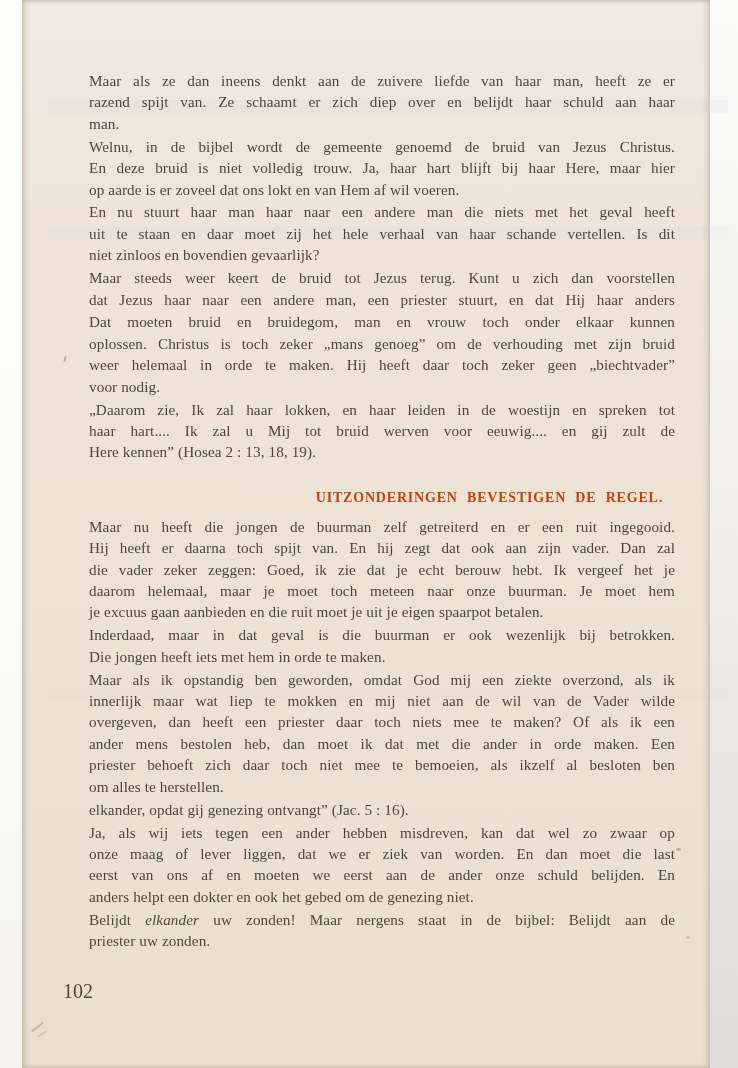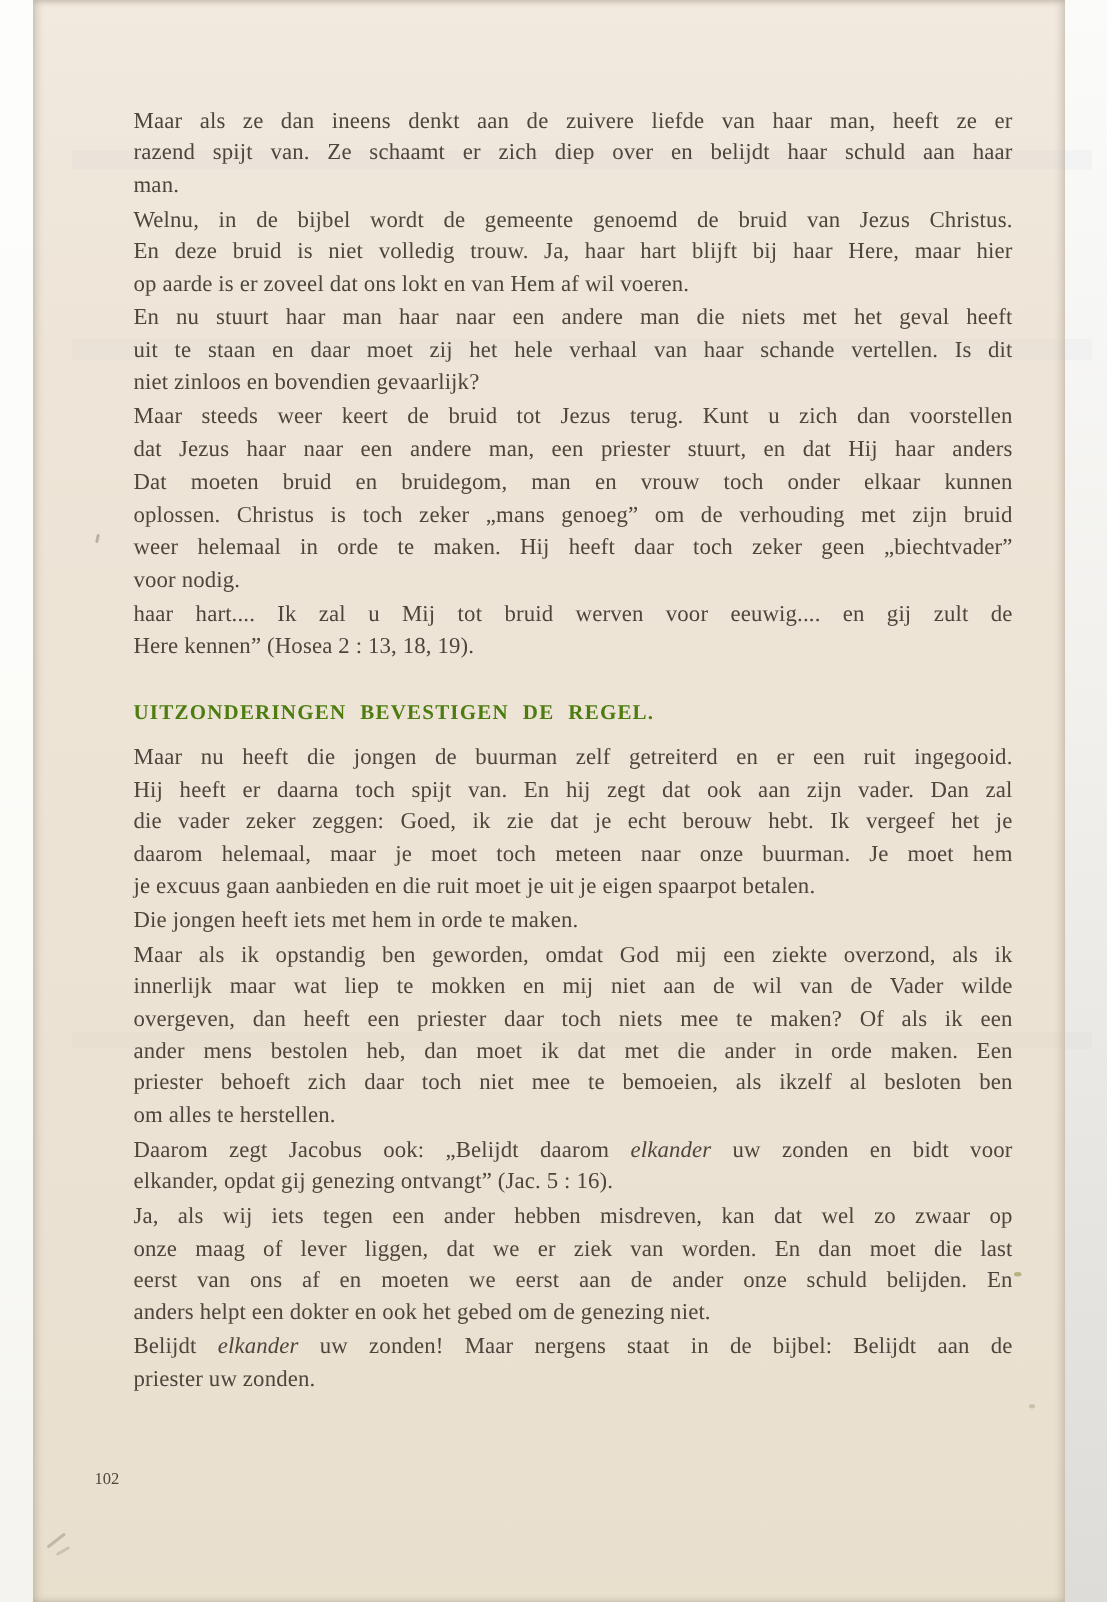--- a/index.html
+++ b/index.html
@@ -38,33 +38,34 @@
     font-size: 15.2px; line-height: 21.4px;
     color: #4d463c;
     letter-spacing: 0.1px;
   }
   .paragraph { margin: 0 0 1.5px 0; }
   .line { text-align: justify; text-align-last: justify; white-space: normal; }
   .line.last { text-align: center; text-align-last: left; }
   .line em { font-style: italic; }
 
   .heading-block {
+    text-align: right;
     padding-right: 12px;
     font-weight: bold;
     font-size: 14px;
     line-height: 20px;
     letter-spacing: 0.8px;
     word-spacing: 5px;
-    color: #4d7c0f;
+    color: #c2410c;
     margin: 25px 0 8px 0;
   }
 
   .page-number {
     position: absolute; left: 63px; top: 980px;
-    font-size: 11px; color: #4d463c;
+    font-size: 20px; color: #4d463c;
   }
 
   
   .smudge-a {
     position: absolute; left: 30px; top: 1026px; width: 15px; height: 2px;
     background: rgba(100,95,88,0.30); transform: rotate(-38deg); border-radius: 2px;
   }
   .smudge-b {
     position: absolute; left: 37px; top: 1033px; width: 10px; height: 2px;
     background: rgba(100,95,88,0.22); transform: rotate(-30deg); border-radius: 2px;
@@ -115,44 +116,45 @@
         <div class="line"><span>Maar steeds weer keert de bruid tot Jezus terug. Kunt u zich dan voorstellen</span></div>
         <div class="line"><span>dat Jezus haar naar een andere man, een priester stuurt, en dat Hij haar anders</span></div>
       </div>
       <div class="paragraph">
         <div class="line"><span>Dat moeten bruid en bruidegom, man en vrouw toch onder elkaar kunnen</span></div>
         <div class="line"><span>oplossen. Christus is toch zeker „mans genoeg” om de verhouding met zijn bruid</span></div>
         <div class="line"><span>weer helemaal in orde te maken. Hij heeft daar toch zeker geen „biechtvader”</span></div>
         <div class="line last"><span>voor nodig.</span></div>
       </div>
       <div class="paragraph">
+        <div class="line"><span>„Daarom zie, Ik zal haar lokken, en haar leiden in de woestijn en spreken tot</span></div>
         <div class="line"><span>haar hart.... Ik zal u Mij tot bruid werven voor eeuwig.... en gij zult de</span></div>
         <div class="line last"><span>Here kennen” (Hosea 2 : 13, 18, 19).</span></div>
       </div>
       <div class="heading-block">UITZONDERINGEN BEVESTIGEN DE REGEL.</div>
       <div class="paragraph">
         <div class="line"><span>Maar nu heeft die jongen de buurman zelf getreiterd en er een ruit ingegooid.</span></div>
         <div class="line"><span>Hij heeft er daarna toch spijt van. En hij zegt dat ook aan zijn vader. Dan zal</span></div>
         <div class="line"><span>die vader zeker zeggen: Goed, ik zie dat je echt berouw hebt. Ik vergeef het je</span></div>
         <div class="line"><span>daarom helemaal, maar je moet toch meteen naar onze buurman. Je moet hem</span></div>
         <div class="line last"><span>je excuus gaan aanbieden en die ruit moet je uit je eigen spaarpot betalen.</span></div>
       </div>
       <div class="paragraph">
+        <div class="line"><span>Inderdaad, maar in dat geval is die buurman er ook wezenlijk bij betrokken.</span></div>
         <div class="line last"><span>Die jongen heeft iets met hem in orde te maken.</span></div>
       </div>
       <div class="paragraph">
         <div class="line"><span>Maar als ik opstandig ben geworden, omdat God mij een ziekte overzond, als ik</span></div>
         <div class="line"><span>innerlijk maar wat liep te mokken en mij niet aan de wil van de Vader wilde</span></div>
         <div class="line"><span>overgeven, dan heeft een priester daar toch niets mee te maken? Of als ik een</span></div>
         <div class="line"><span>ander mens bestolen heb, dan moet ik dat met die ander in orde maken. Een</span></div>
         <div class="line"><span>priester behoeft zich daar toch niet mee te bemoeien, als ikzelf al besloten ben</span></div>
         <div class="line last"><span>om alles te herstellen.</span></div>
       </div>
       <div class="paragraph">
-        <div class="line"><span>Daarom zegt Jacobus ook: „Belijdt daarom </span><em>elkander</em><span> uw zonden en bidt voor</span></div>
         <div class="line last"><span>elkander, opdat gij genezing ontvangt” (Jac. 5 : 16).</span></div>
       </div>
       <div class="paragraph">
         <div class="line"><span>Ja, als wij iets tegen een ander hebben misdreven, kan dat wel zo zwaar op</span></div>
         <div class="line"><span>onze maag of lever liggen, dat we er ziek van worden. En dan moet die last</span></div>
         <div class="line"><span>eerst van ons af en moeten we eerst aan de ander onze schuld belijden. En</span></div>
         <div class="line last"><span>anders helpt een dokter en ook het gebed om de genezing niet.</span></div>
       </div>
       <div class="paragraph">
         <div class="line"><span>Belijdt </span><em>elkander</em><span> uw zonden! Maar nergens staat in de bijbel: Belijdt aan de</span></div>

